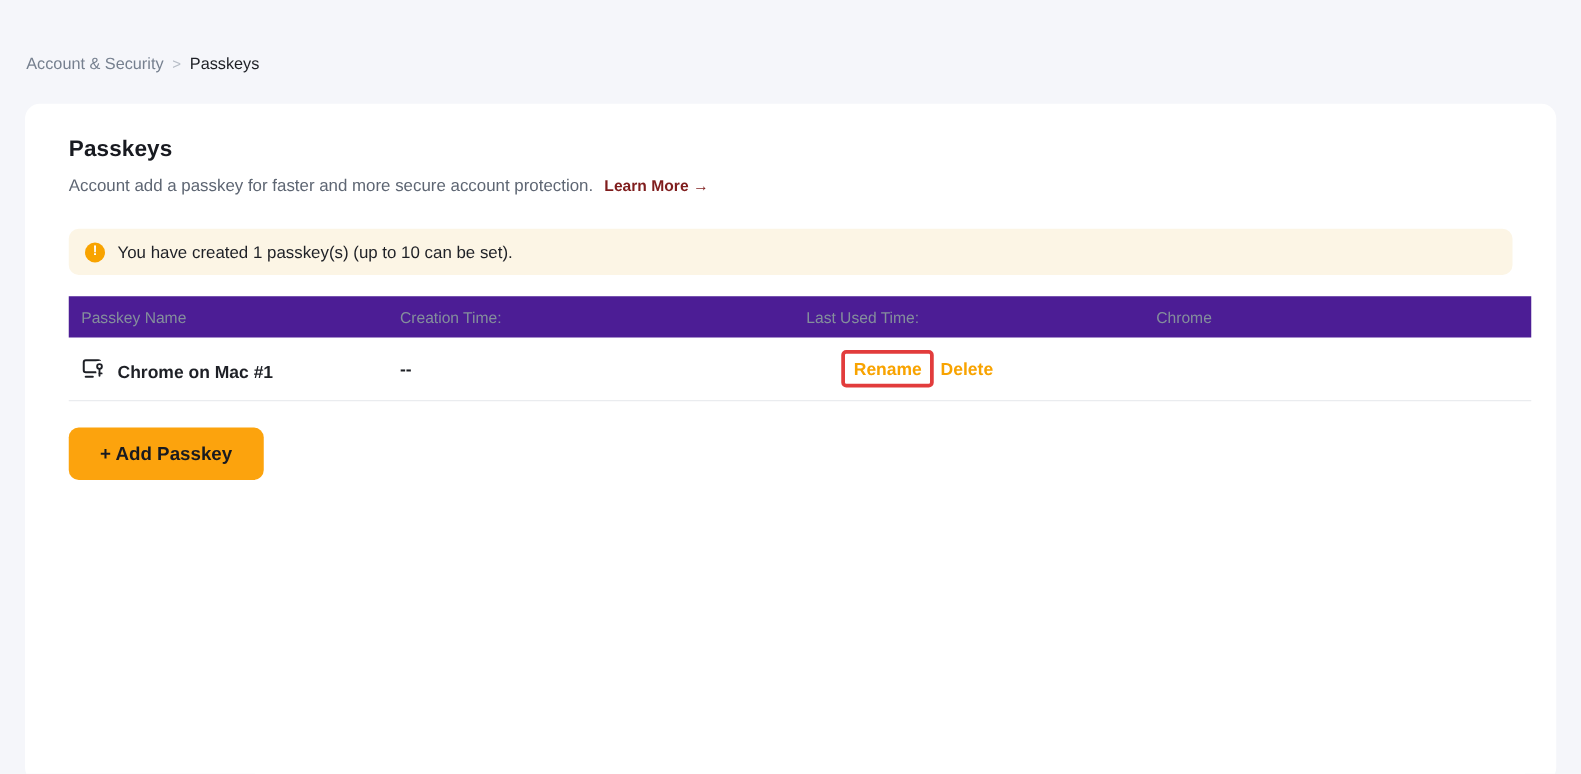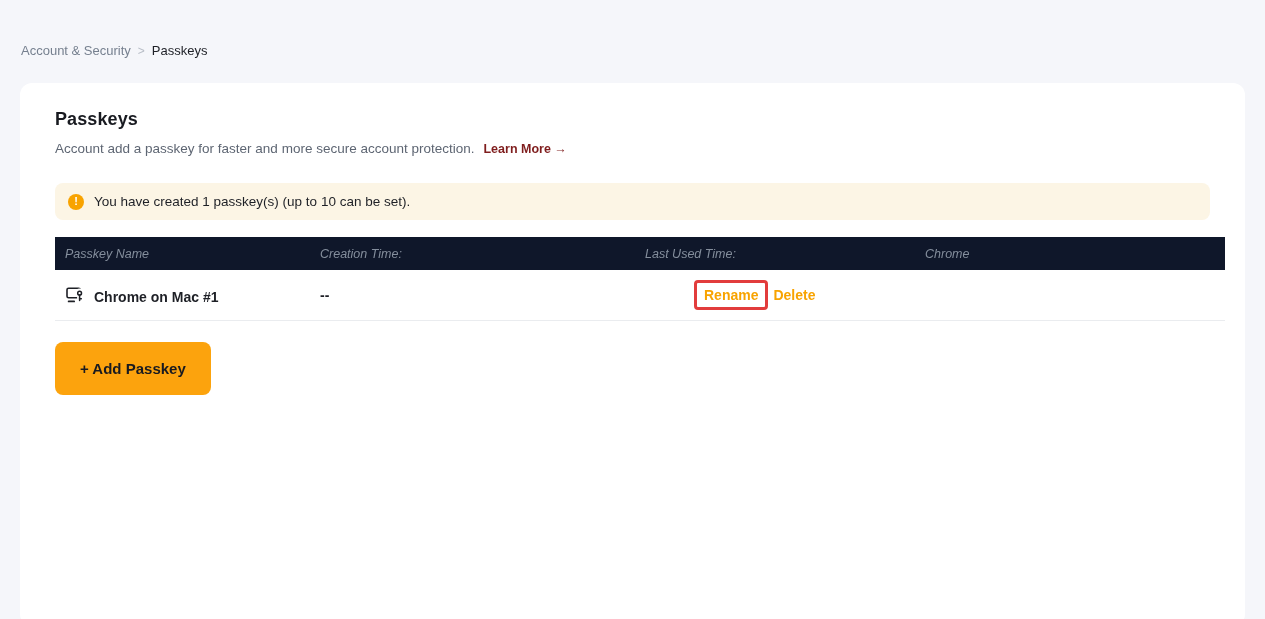--- a/index.html
+++ b/index.html
@@ -85,57 +85,56 @@
 
   
   .table { margin-top: 17px; width: 1170px; }
   .thead, .trow {
     display: grid;
     grid-template-columns: 255px 325px 280px 1fr;
     align-items: center;
   }
   .thead {
     height: 33px;
-    background: #0f172a;
+    background: #4c1d95;
     color: #848E9C;
     font-size: 12.5px;
-    font-style: italic;
   }
   .thead > div { padding-left: 10px; }
   .trow {
     height: 51px;
     border-bottom: 1px solid #EAECEF;
     font-size: 14px;
     font-weight: 700;
     color: #1E2026;
   }
   .trow > div { padding-left: 10px; }
   .cell-name { display: flex; align-items: flex-end; gap: 9px; }
   .passkey-icon { flex: 0 0 20px; height: 20px; display: inline-flex; }
   .cell-actions { padding-left: 10px; display: flex; align-items: center; }
   .annotation-box {
     display: inline-flex;
-    margin-left: 49px;
+    margin-left: 28px;
     border: 3px solid #E23C3C;
     border-radius: 4px;
     padding: 4px 7px;
   }
   .action-link {
     color: #F8A300;
     font-size: 14px;
     font-weight: 700;
     cursor: pointer;
     white-space: nowrap;
   }
   .action-delete { margin-left: 5px; }
 
   
   .add-btn {
     margin-top: 21px;
-    height: 53px;
+    height: 42px;
     padding: 0 25px;
     background: #FCA30D;
     border: none;
     border-radius: 8px;
     font-family: "Liberation Sans", "DejaVu Sans", sans-serif;
     font-size: 15px;
     font-weight: 700;
     color: #181A20;
     cursor: pointer;
   }

